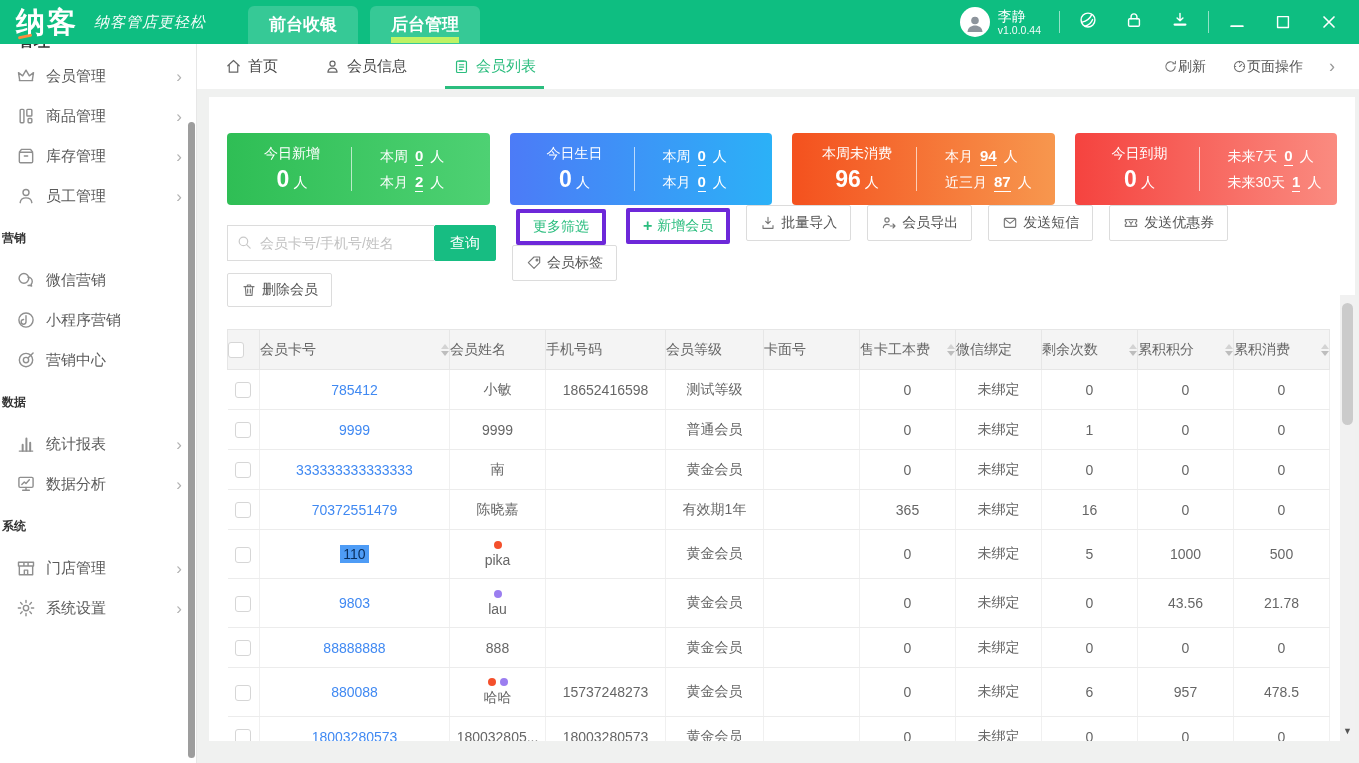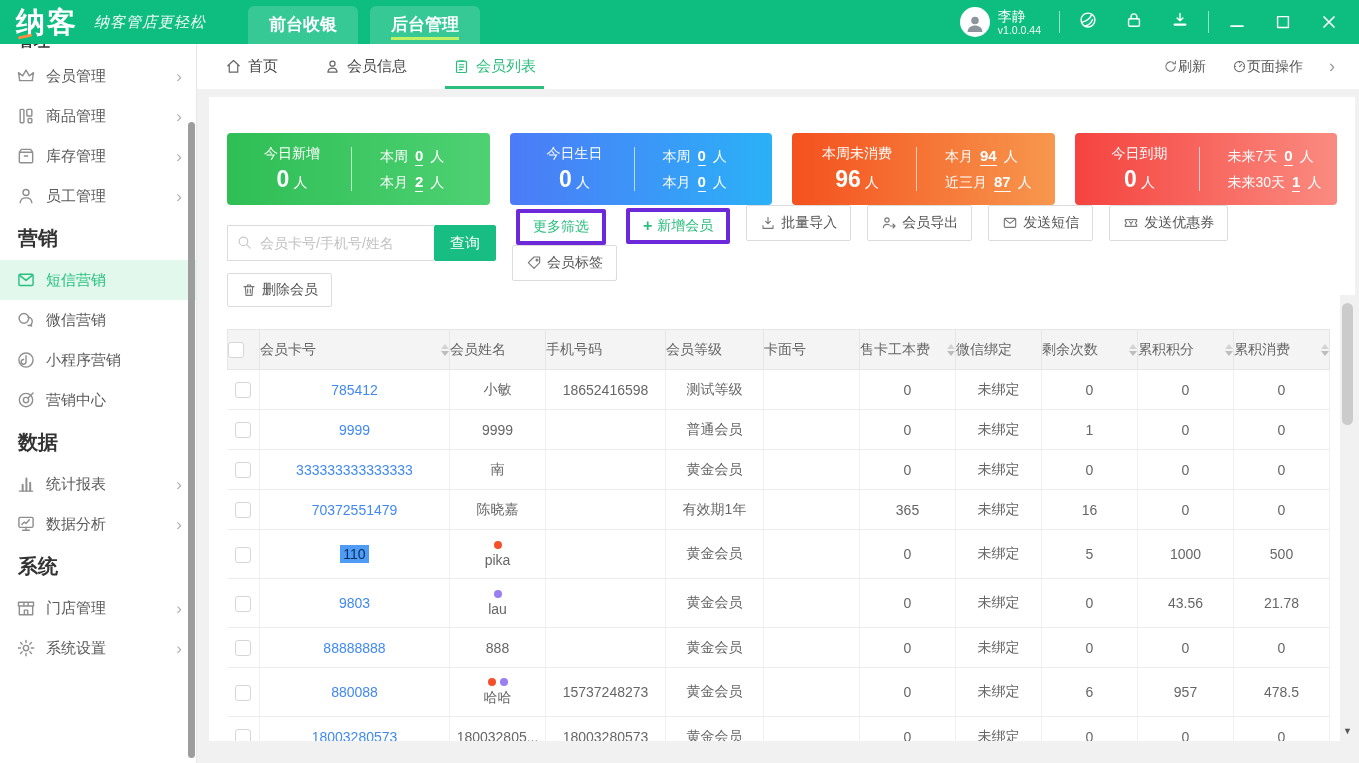--- a/index.html
+++ b/index.html
@@ -9,21 +9,21 @@
   
   .topbar { height:44px; background:#0ebe81; display:flex; align-items:center;
     padding-left:16px; color:#fff; position:relative; }
   .logo { font-size:29px; font-weight:bold; letter-spacing:2px; line-height:44px; position:relative; }
   .logo::after { content:""; position:absolute; left:2px; bottom:6px; width:14px; height:3px;
     background:#ff8a3c; border-radius:2px; transform:rotate(-12deg); }
   .slogan { font-size:15px; font-style:italic; margin-left:16px; opacity:.96; letter-spacing:1px; }
   .topnav { display:flex; gap:12px; margin-left:42px; align-self:flex-end; }
   .topnav .ttab { background:rgba(255,255,255,.17); border-radius:6px 6px 0 0;
     padding:7px 21px 8px; font-size:17px; font-weight:bold; cursor:pointer; }
-  .topnav .ttab.active span { border-bottom:3px solid #bef264; padding-bottom:3px; }
+  .topnav .ttab.active span { border-bottom:6px solid #bef264; padding-bottom:3px; }
   .tb-right { margin-left:auto; display:flex; align-items:center; }
   .avatar { width:30px; height:30px; border-radius:50%; background:#fff; display:flex;
     align-items:center; justify-content:center; overflow:hidden; }
   .avatar svg { width:24px; height:24px; margin-top:4px; }
   .avatar svg * { fill:#8d949c; stroke:none; }
   .userinfo { margin-left:8px; line-height:1.15; }
   .userinfo .uname { font-size:14px; }
   .userinfo .uver  { font-size:10.5px; opacity:.95; }
   .tb-div { width:1px; height:22px; background:rgba(255,255,255,.55); margin:0 18px; }
   .tb-ic { width:20px; height:20px; display:inline-block; cursor:pointer; }
@@ -37,22 +37,22 @@
 
   
   .shell { display:flex; height:719px; }
 
   
   .sidebar { width:197px; background:#fff; position:relative; flex:none;
     border-right:1px solid #e7e7e7; overflow:hidden; }
   .sb-clip { height:12px; overflow:hidden; }
   .sb-clip span { display:block; margin-top:-13px; font-size:16px; font-weight:bold;
     color:#333; padding-left:18px; }
-  .sb-head { height:44px; line-height:44px; font-size:20px; font-weight:bold;
-    color:#333; padding-left:18px; }
+  .sb-head { height:44px; line-height:44px; font-size:12px; font-weight:bold;
+    color:#333; padding-left:2px; }
   .sb-item { height:40px; display:flex; align-items:center; padding:0 14px 0 16px;
     font-size:15px; color:#5a5a5a; cursor:pointer; }
   .sb-item .ic { width:20px; height:20px; color:#8f8f8f; margin-right:10px; flex:none; }
   .sb-item .chev { margin-left:auto; color:#b3b3b3; font-size:17px; line-height:1; }
   .sb-item.active { background:#e2f8ec; color:#27c07f; }
   .sb-item.active .ic { color:#27c07f; }
   .sb-scroll { position:absolute; right:1px; top:78px; bottom:5px; width:7px;
     background:#9d9d9d; border-radius:4px; cursor:pointer; }
 
   
@@ -213,27 +213,20 @@
       </div>
       <div class="sb-item">
         <span class="ic "><svg viewBox="0 0 24 24">
             <circle cx="12" cy="7.8" r="3.6"></circle>
             <path d="M5 20c.5-4 3.4-5.8 7-5.8s6.5 1.8 7 5.8"></path>
           </svg></span>
         <span>员工管理</span>
         <span class="chev">›</span>
       </div>
       <div class="sb-head">营销</div>
-      <div class="sb-item active">
-        <span class="ic "><svg viewBox="0 0 24 24">
-            <rect x="3.5" y="5" width="17" height="13.5" rx="1.5"></rect>
-            <path d="M4.5 6.5L12 12.5l7.5-6"></path>
-          </svg></span>
-        <span>短信营销</span>
-      </div>
       <div class="sb-item">
         <span class="ic "><svg viewBox="0 0 24 24">
             <circle cx="9.5" cy="10" r="5.8"></circle>
             <path d="M14.5 8.7a5 5 0 0 1 5 5c0 1.3-.5 2.4-1.3 3.3l.5 2.3-2.3-1a5.6 5.6 0 0 1-1.9.3"></path>
           </svg></span>
         <span>微信营销</span>
       </div>
       <div class="sb-item">
         <span class="ic "><svg viewBox="0 0 24 24">
             <circle cx="12" cy="12" r="8.5"></circle>

